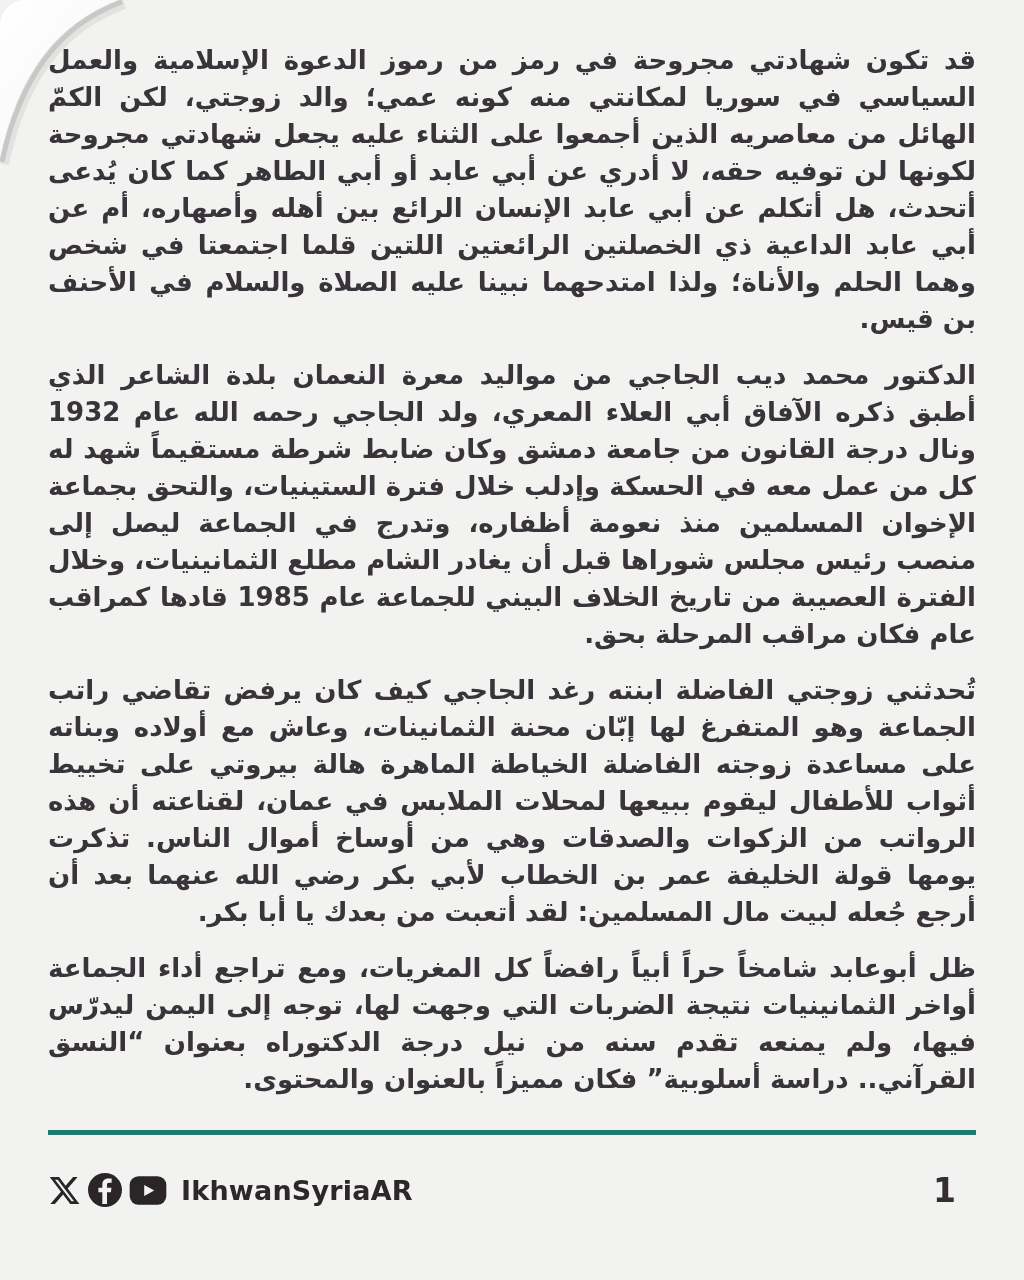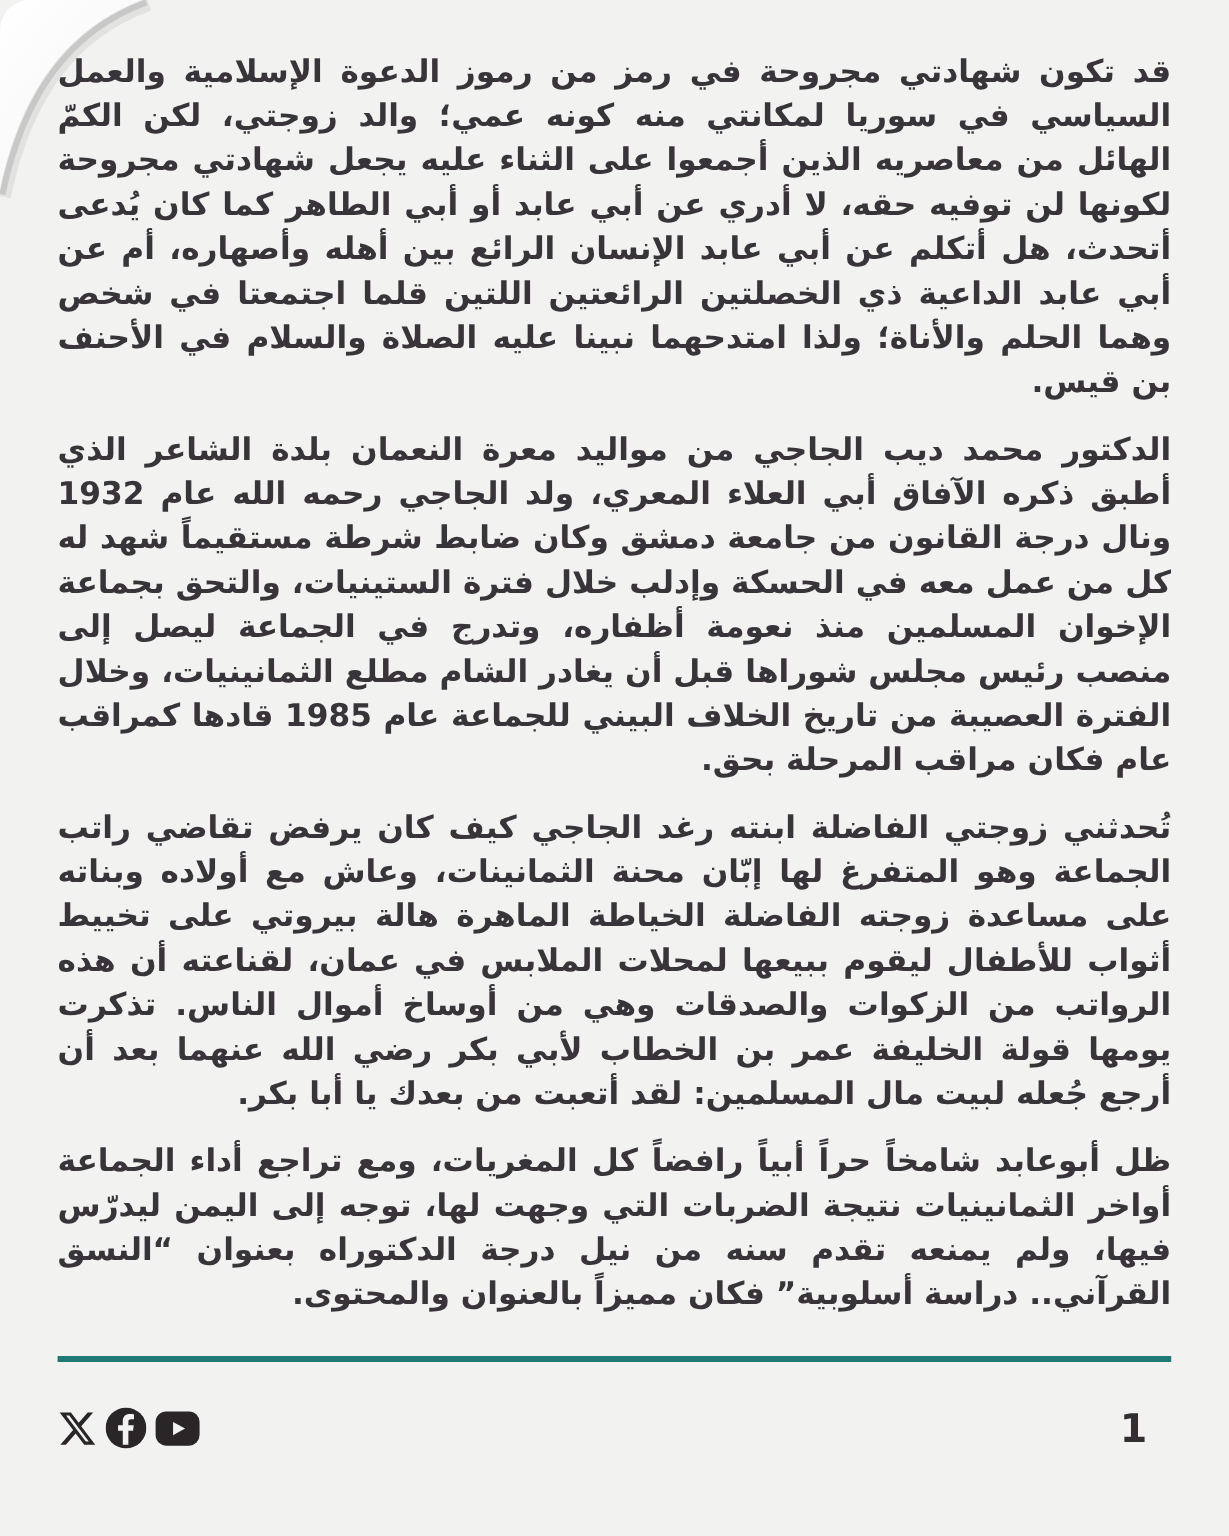--- a/index.html
+++ b/index.html
@@ -90,17 +90,18 @@
         <path fill="#2a2527" d="M18.244 2.25h3.308l-7.227 8.26 8.502 11.24H16.17l-5.214-6.817L4.99 21.75H1.68l7.73-8.835L1.254 2.25H8.08l4.713 6.231 5.451-6.231zm-1.161 17.52h1.833L7.084 4.126H5.117l11.966 15.644z"></path>
       </svg>
       <svg width="34" height="34" viewBox="0 0 24 24" aria-hidden="true">
         <circle cx="12" cy="12" r="12" fill="#2a2527"></circle>
         <path fill="#f2f2f1" d="M13.4 21.8v-8.2h2.75l.41-3.2h-3.16V8.36c0-.93.26-1.56 1.59-1.56h1.7V3.94c-.29-.04-1.3-.13-2.47-.13-2.45 0-4.12 1.5-4.12 4.24v2.35H7.33v3.2h2.77v8.2h3.3z"></path>
       </svg>
       <svg width="38" height="33" viewBox="0 0 28 24" aria-hidden="true">
         <rect x="0.5" y="1.5" width="27" height="21" rx="6.5" fill="#2a2527"></rect>
         <path d="M11.2 7.9l7.4 4.1-7.4 4.1z" fill="#f2f2f1"></path>
       </svg>
+      <span class="handle">IkhwanSyriaAR</span>
     </div>
     <span class="pageno">1</span>
   </footer>
 
 </div>
 
 </body></html>

